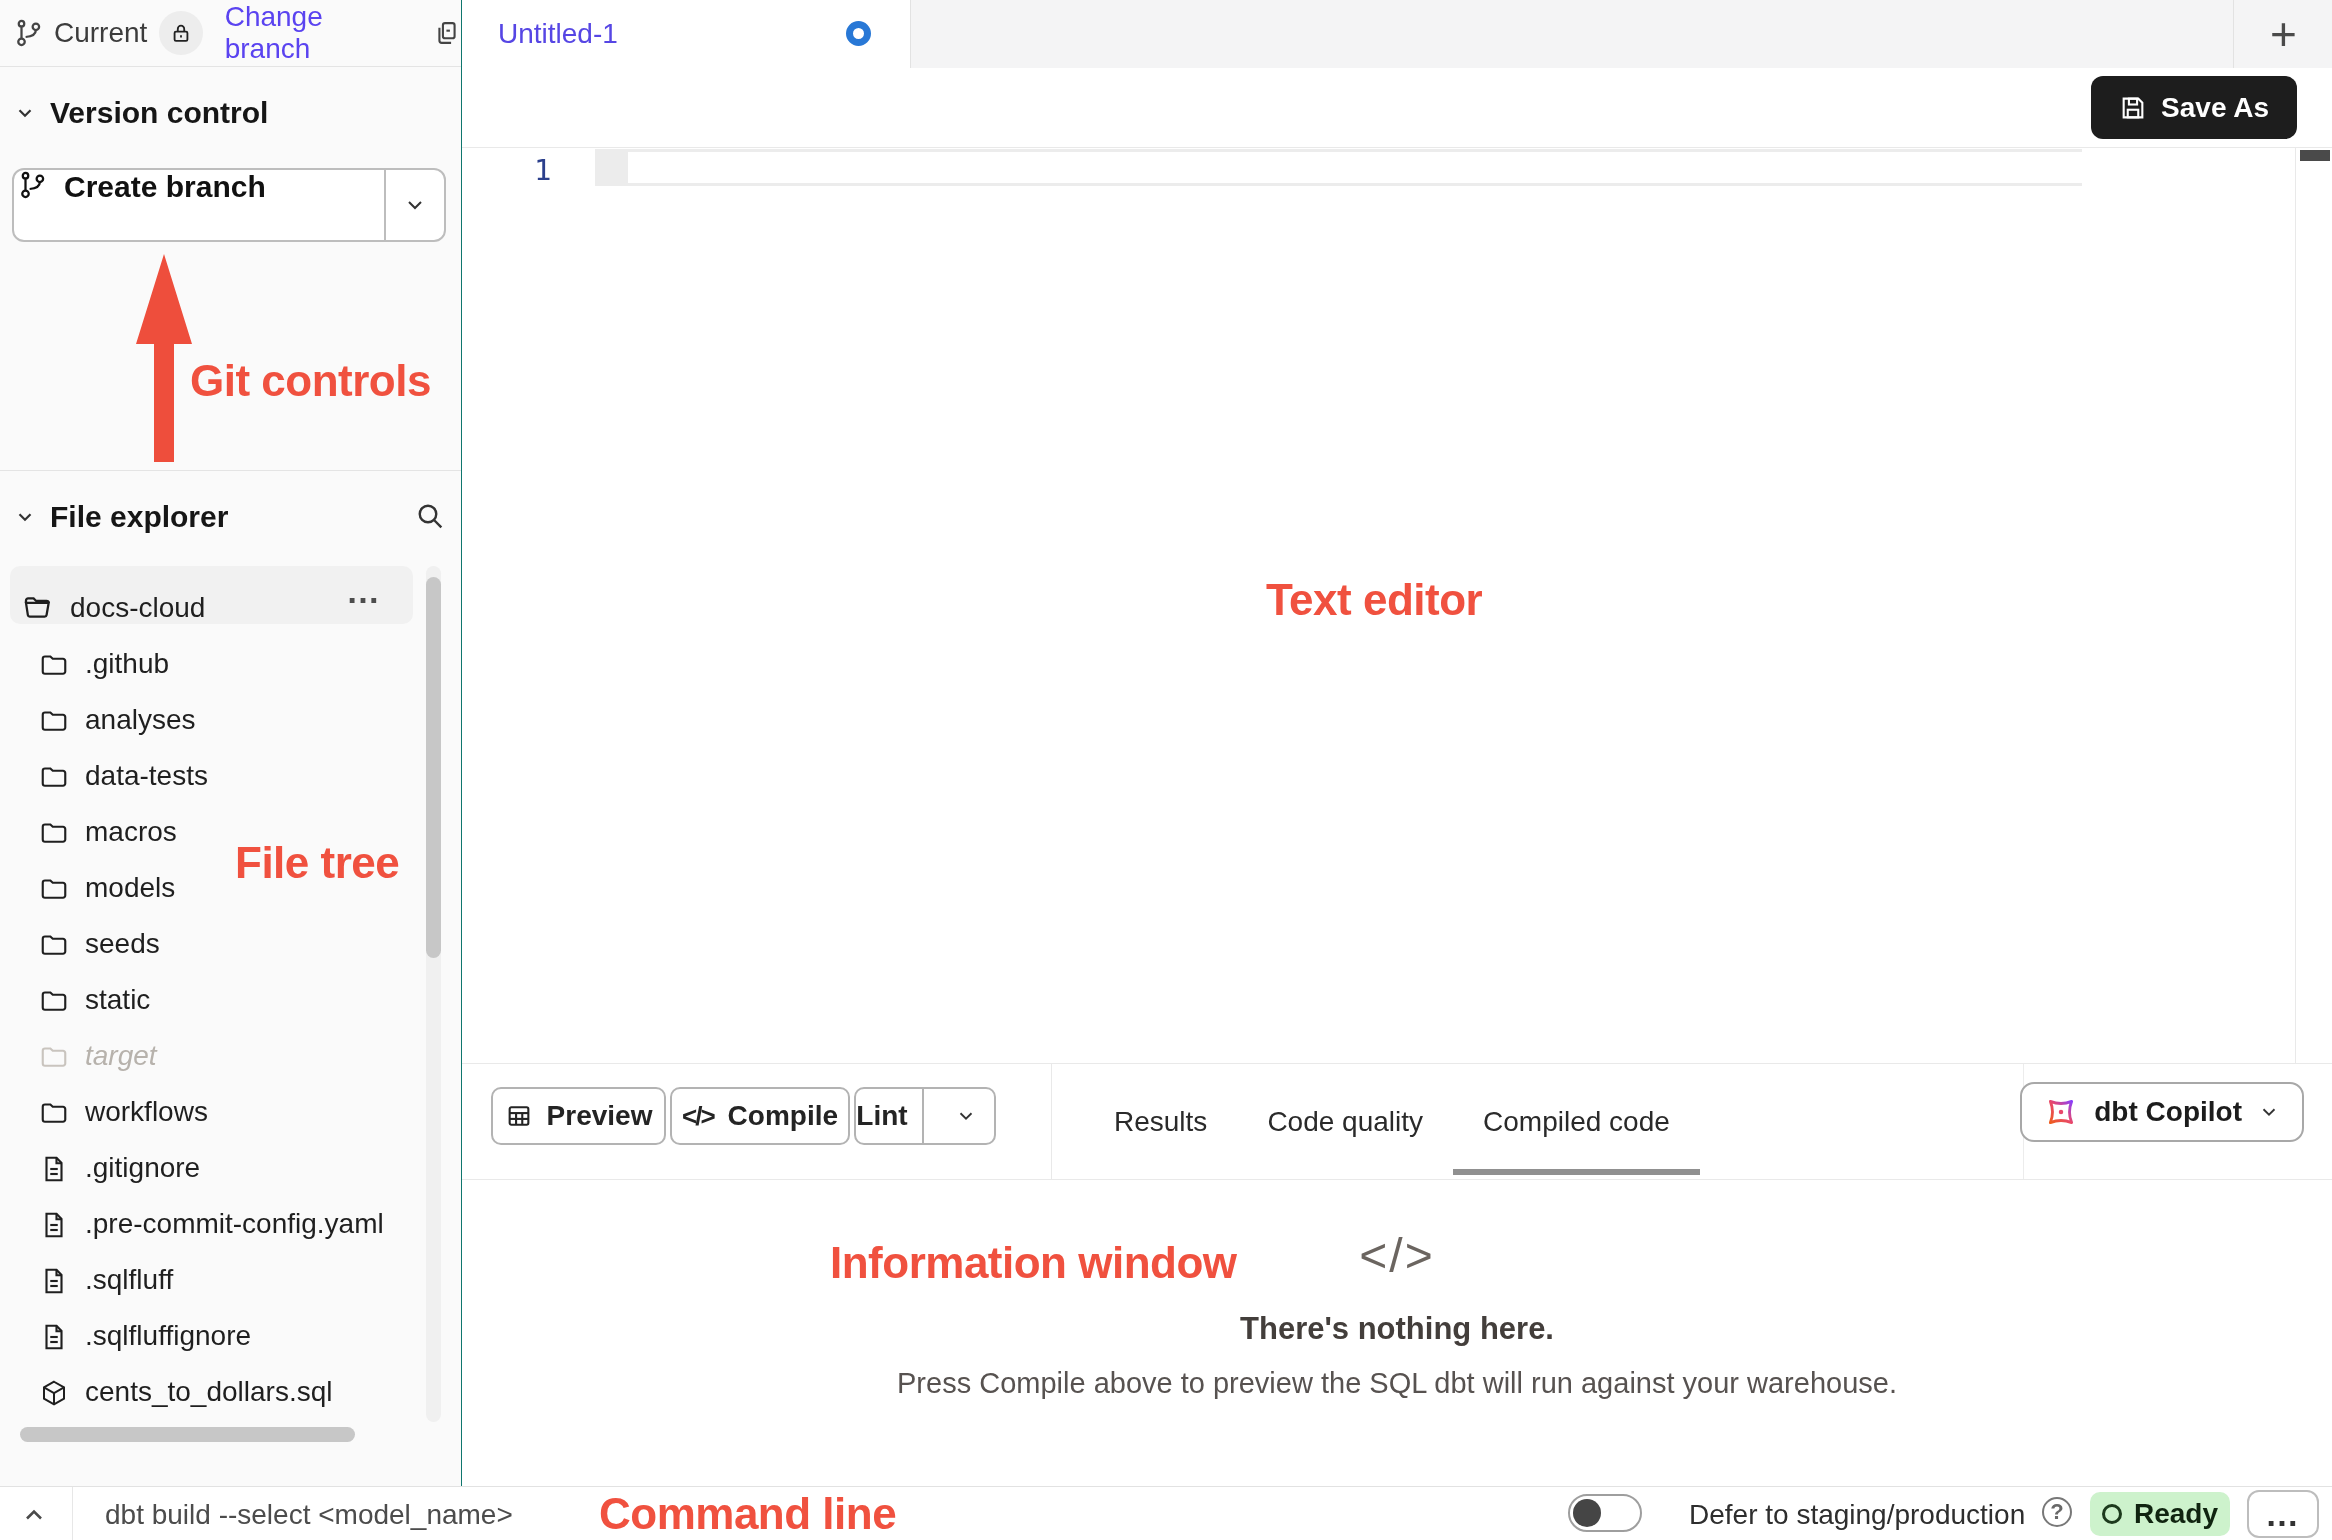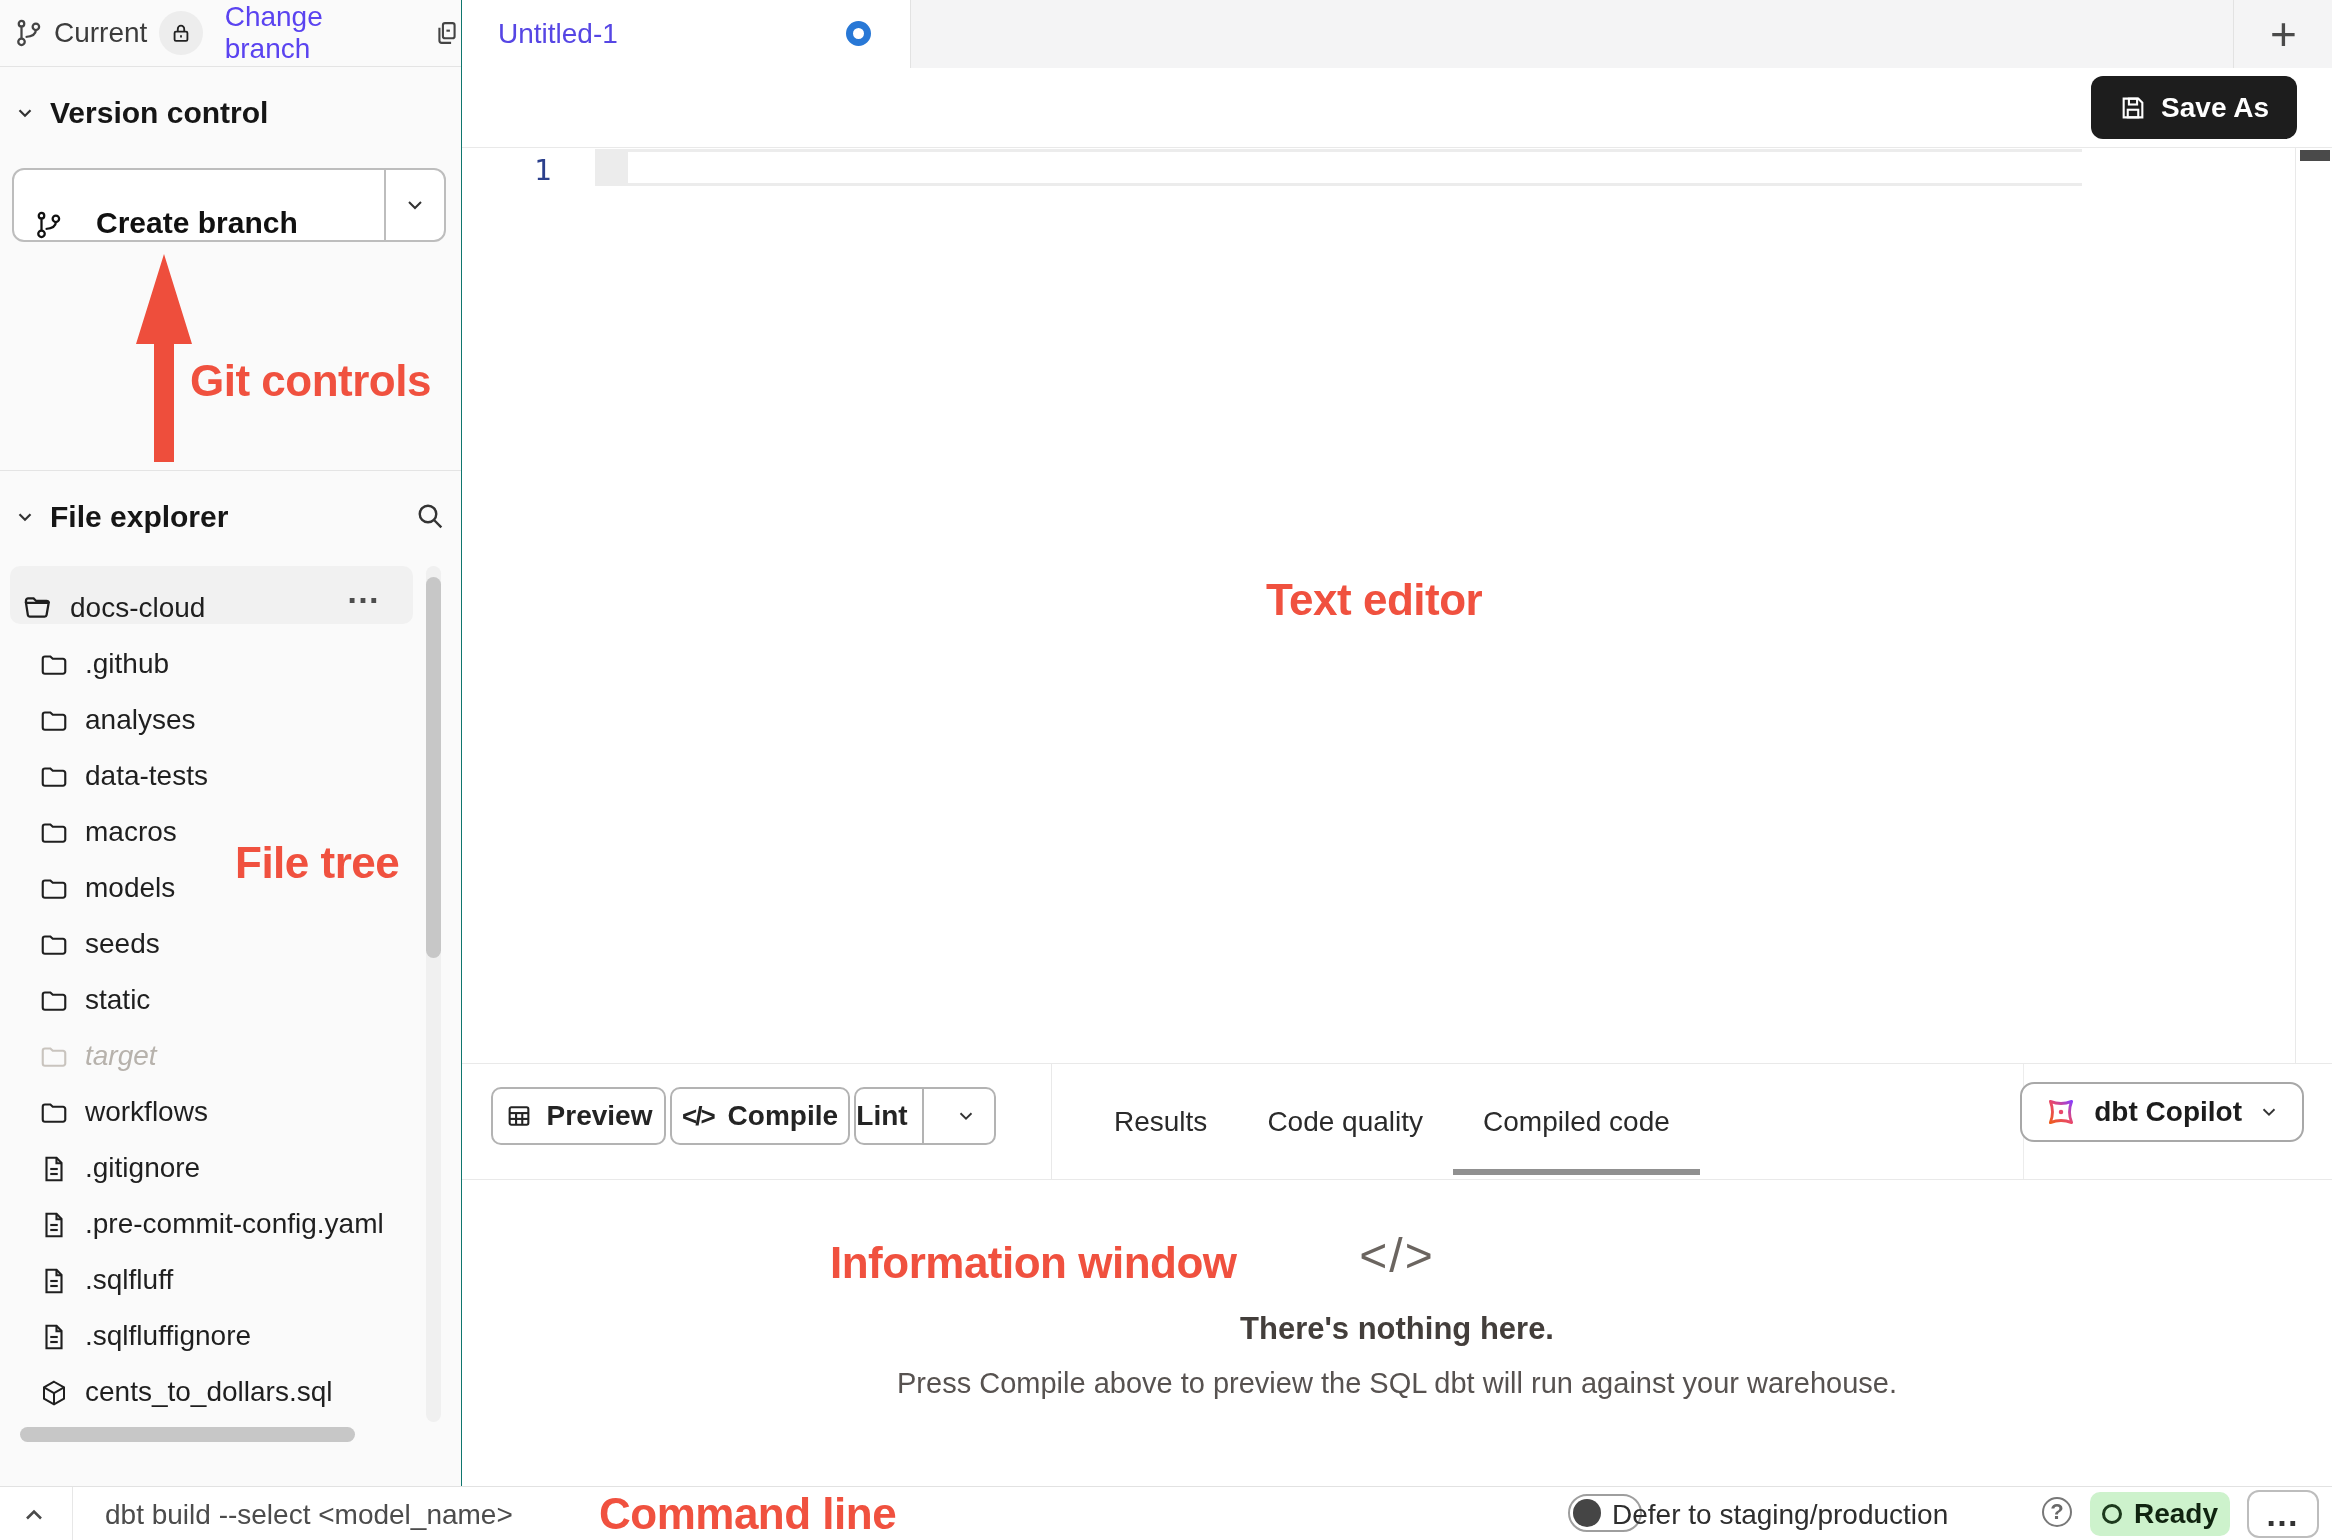--- a/index.html
+++ b/index.html
@@ -17,21 +17,21 @@
                display:flex;align-items:center;justify-content:center;}
   .change-branch{font-size:28px;font-weight:500;color:#5a43f0;margin-left:22px;cursor:pointer;}
   .copy-ic{margin-left:20px;}
 
   .section-head{display:flex;align-items:center;gap:14px;}
   .section-title{font-size:30px;font-weight:700;color:#161616;}
 
   #vc-head{left:14px;top:96px;}
   #create-branch{left:12px;top:168px;width:434px;height:74px;background:#fff;
      border:2px solid #bdbdbd;border-radius:12px;display:flex;align-items:stretch;box-sizing:border-box;cursor:pointer;}
-  #cb-main{flex:1;display:flex;align-items:flex-end;padding-left:20px;gap:32px;
+  #cb-main{flex:1;display:flex;align-items:flex-start;padding-left:4px;gap:16px;
            font-size:30px;font-weight:600;color:#111;}
   #cb-divider{width:2px;background:#bdbdbd;}
   #cb-chev{width:58px;display:flex;align-items:center;justify-content:center;}
 
   .red-label{color:#f0513f;font-weight:700;font-size:44px;letter-spacing:-0.5px;white-space:nowrap;}
   #git-controls-label{left:190px;top:356px;}
   #sb-divider{left:0;top:470px;width:461px;border-top:1px solid #e4e4e4;}
 
   #fe-head{left:14px;top:500px;}
   #fe-search{left:414px;top:500px;cursor:pointer;}
@@ -113,21 +113,21 @@
 
   
   #bottom-bar{left:0;top:1486px;width:2332px;height:54px;background:#fff;border-top:1px solid #e2e2e2;box-sizing:border-box;}
   #bb-chev{position:absolute;left:20px;top:14px;cursor:pointer;}
   #bb-div{position:absolute;left:72px;top:0;bottom:0;width:1px;background:#e7e7e7;}
   #bb-cmd{position:absolute;left:105px;top:12px;font-size:28px;color:#4c4c4c;}
   #cmd-label{left:599px;top:1489px;}
   #bb-toggle{position:absolute;left:1568px;top:7px;width:74px;height:38px;border:2px solid #9e9e9e;
              border-radius:20px;background:#fff;box-sizing:border-box;cursor:pointer;}
   #bb-knob{position:absolute;left:3px;top:3px;width:28px;height:28px;border-radius:50%;background:#454545;}
-  #bb-defer{position:absolute;left:1612px;top:12px;font-size:28px;font-weight:500;color:#2e2e2e;}
+  #bb-defer{position:absolute;left:1689px;top:12px;font-size:28px;font-weight:500;color:#2e2e2e;}
   #bb-help{position:absolute;left:2042px;top:10px;width:30px;height:30px;border:2px solid #787878;
            border-radius:50%;color:#686868;font-size:22px;font-weight:700;display:flex;align-items:center;
            justify-content:center;box-sizing:border-box;cursor:pointer;}
   #ready-pill{position:absolute;left:2090px;top:5px;width:140px;height:44px;background:#cdf2cc;
               border-radius:10px;display:flex;align-items:center;justify-content:center;gap:12px;}
   #ready-ring{width:20px;height:20px;border:3px solid #1d3a1d;border-radius:50%;box-sizing:border-box;}
   #ready-text{font-size:28px;font-weight:600;color:#102410;}
   #more-btn{position:absolute;left:2247px;top:3px;width:72px;height:48px;border:2px solid #bdbdbd;
             border-radius:12px;background:#fff;display:flex;align-items:center;justify-content:center;
             font-size:34px;font-weight:700;letter-spacing:2px;color:#333;box-sizing:border-box;cursor:pointer;}

